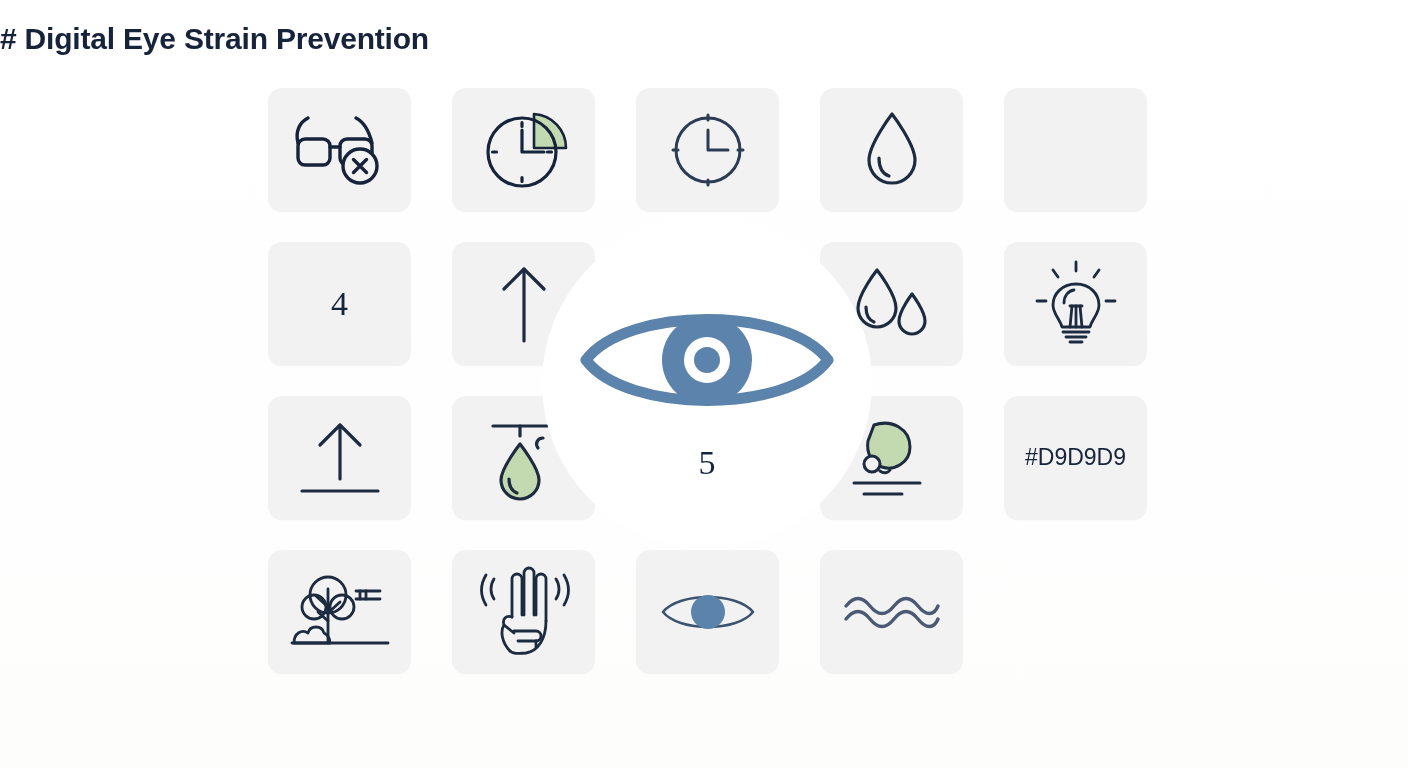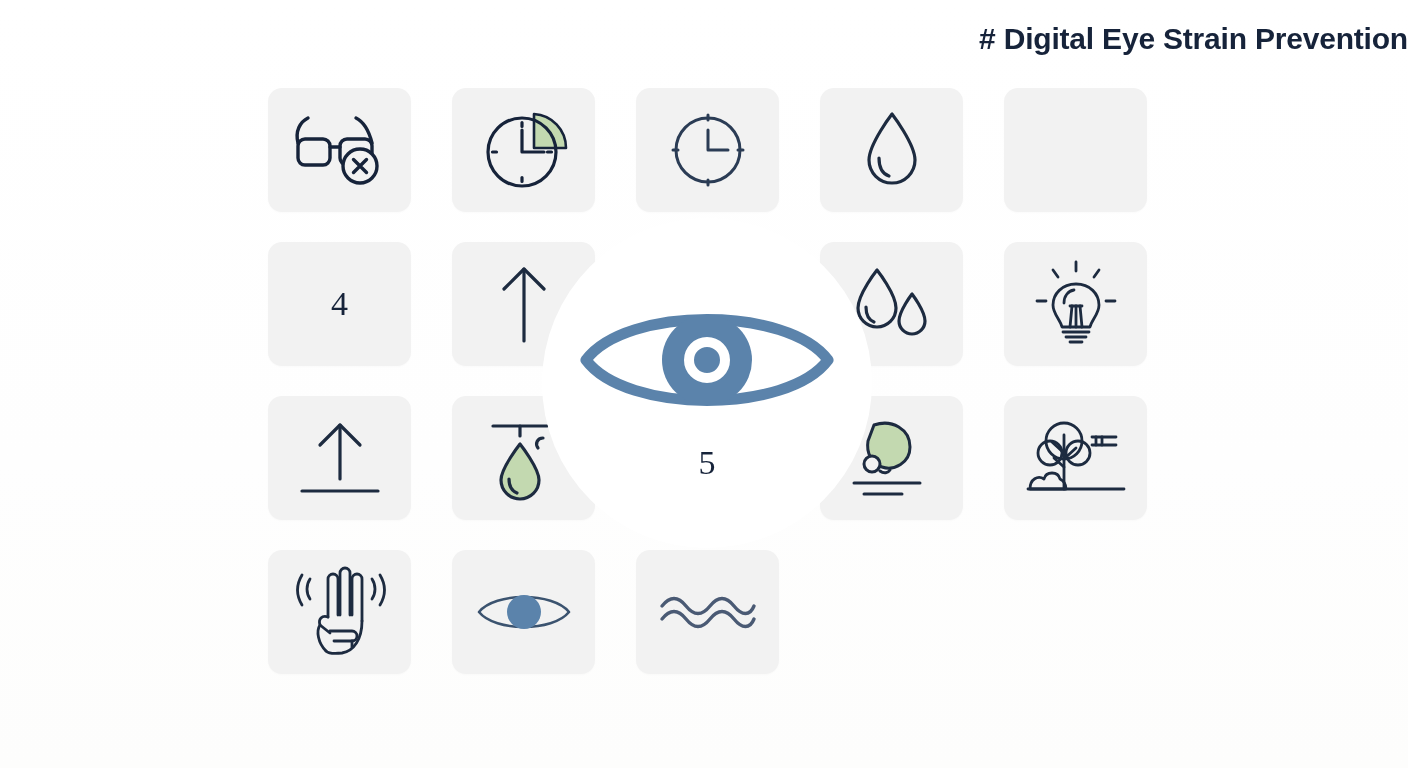--- a/index.html
+++ b/index.html
@@ -15,21 +15,21 @@
     font-family: "Liberation Sans", sans-serif;
     background: linear-gradient(180deg, #ffffff 0%, #fefefe 60%, #fdfdfc 100%);
   }
 
   
   #page-title {
     position: absolute;
     top: 22px;
     left: 0;
     width: 1408px;
-    text-align: right;
+    text-align: left;
     font-size: 30px;
     font-weight: 700;
     letter-spacing: -0.2px;
     color: #16233a;
     font-family: "Liberation Sans", sans-serif;
   }
 
   
   #icon-grid {
     position: absolute;
@@ -225,20 +225,23 @@
       <svg width="92" height="90" viewBox="0 0 92 90" fill="none" stroke="#1d2b40" stroke-width="3" stroke-linecap="round" stroke-linejoin="round">
         <path d="M28 12 C46 6 64 16 64 34 C64 50 48 58 36 54 C26 51 20 40 22 28 Z" fill="#C3D9B0"></path>
         <circle cx="26" cy="51" r="8" fill="#f2f2f2"></circle>
         <path d="M34 58 C38 61 42 60 44 57"></path>
         <path d="M8 70 H74"></path>
         <path d="M18 81 H56"></path>
       </svg>
     </span>
   </div>
 
+  <div class="cell">
+    <span class="cell-text hex">#D9D9D9</span>
+  </div>
 
   <div class="cell">
     <span>
       <svg width="104" height="86" viewBox="0 0 104 86" fill="none" stroke="#1d2b40" stroke-width="2.8" stroke-linecap="round" stroke-linejoin="round">
         <circle cx="40" cy="26" r="18"></circle>
         <circle cx="26" cy="38" r="12"></circle>
         <circle cx="54" cy="38" r="12"></circle>
         <path d="M40 20 L40 74"></path>
         <path d="M40 38 L28 27 M40 44 L52 33 M40 52 L30 43"></path>
         <path d="M6 74 C6 64 14 60 20 64 C22 56 34 56 36 64 C40 66 42 70 42 74 Z"></path>

